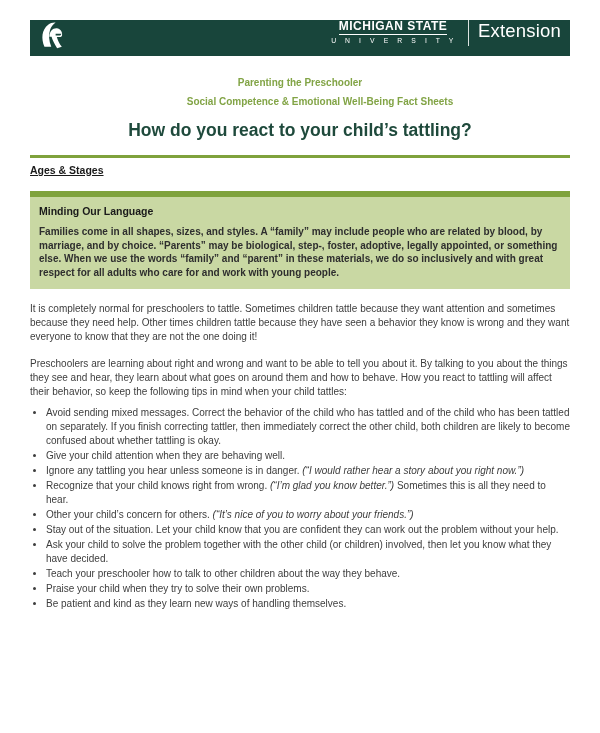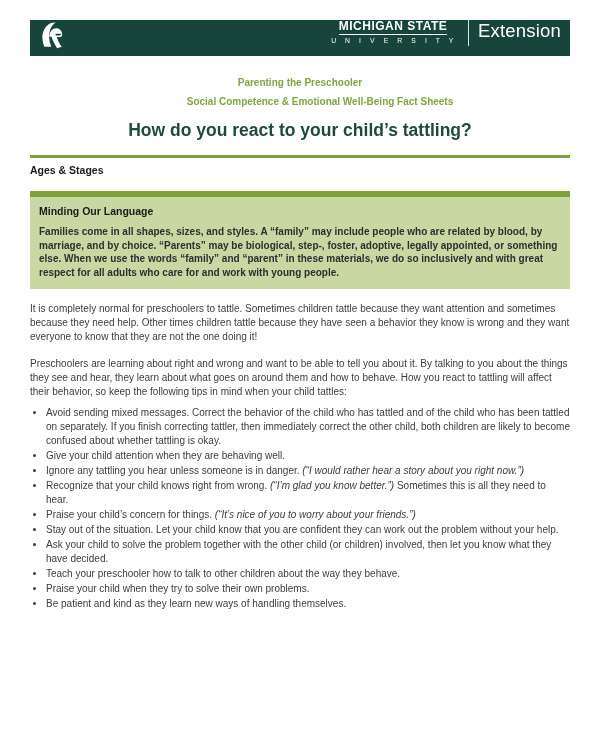--- a/index.html
+++ b/index.html
@@ -17,21 +17,21 @@
   .ext { color:#fff; font-size:18.5px; margin-right:9px; font-weight:400; letter-spacing:0.2px; }
 
   
   .series { text-align:center; font-weight:bold; font-size:10px; color:#82A446; }
   .series-first { margin-top:21px; }
   .series-second { margin-top:8px;padding-left:40px; }
   .main-title { text-align:center; font-weight:bold; font-size:17.5px; color:#1F4A3C; margin:13px 0 0 0; }
 
   
   .ages { margin:14px 30px 0 30px; border-top:3px solid #7FA23C; padding-top:6px; }
-  .ages-heading { font-size:10.5px; font-weight:bold; color:#1a1a1a; margin:0; }
+  .ages-heading { font-size:10.5px; font-weight:bold; color:#1a1a1a; margin:0;text-decoration:underline; }
   .term-line { margin-top:9px; font-size:10px; color:#3d3d3d; }
   .term { font-variant:small-caps; font-weight:bold; color:#2E6B5B; letter-spacing:0.2px; font-size:11px; }
 
   
   .langbox { margin:15px 30px 0 30px; }
   .langbar { height:6px; background:#7FA23C; }
   .langbody { background:#C9D8A3; padding:8px 9px 10px 9px; }
   .lang-heading { font-size:10.5px; font-weight:bold; color:#1a1a1a; margin:0 0 8px 0; }
   .lang-text { font-size:10px; font-weight:bold; color:#2e2e2e; margin:0; line-height:13.5px; }
 
@@ -79,21 +79,21 @@
   </section>
 
   <p class="body-para">It is completely normal for preschoolers to tattle. Sometimes children tattle because they want attention and sometimes because they need help. Other times children tattle because they have seen a behavior they know is wrong and they want everyone to know that they are not the one doing it!</p>
   <p class="body-para">Preschoolers are learning about right and wrong and want to be able to tell you about it. By talking to you about the things they see and hear, they learn about what goes on around them and how to behave. How you react to tattling will affect their behavior, so keep the following tips in mind when your child tattles:</p>
 
   <ul class="tips">
       <li><span>Avoid sending mixed messages. Correct the behavior of the child who has tattled and of the child who has been tattled on separately. If you finish correcting tattler, then immediately correct the other child, both children are likely to become confused about whether tattling is okay.</span></li>
       <li><span>Give your child attention when they are behaving well.</span></li>
       <li><span>Ignore any tattling you hear unless someone is in danger. </span><em>(“I would rather hear a story about you right now.”)</em></li>
       <li><span>Recognize that your child knows right from wrong. </span><em>(“I’m glad you know better.”)</em><span> Sometimes this is all they need to hear.</span></li>
-      <li><span>Praise your child’s concern for things. </span><em>(“It’s nice of you to worry about your friends.”)</em></li>
+      <li><span>Other your child’s concern for others. </span><em>(“It’s nice of you to worry about your friends.”)</em></li>
       <li><span>Stay out of the situation. Let your child know that you are confident they can work out the problem without your help.</span></li>
       <li><span>Ask your child to solve the problem together with the other child (or children) involved, then let you know what they have decided.</span></li>
       <li><span>Teach your preschooler how to talk to other children about the way they behave.</span></li>
       <li><span>Praise your child when they try to solve their own problems.</span></li>
       <li><span>Be patient and kind as they learn new ways of handling themselves.</span></li>
     </ul>
 
 </div>
 
 </body></html>

